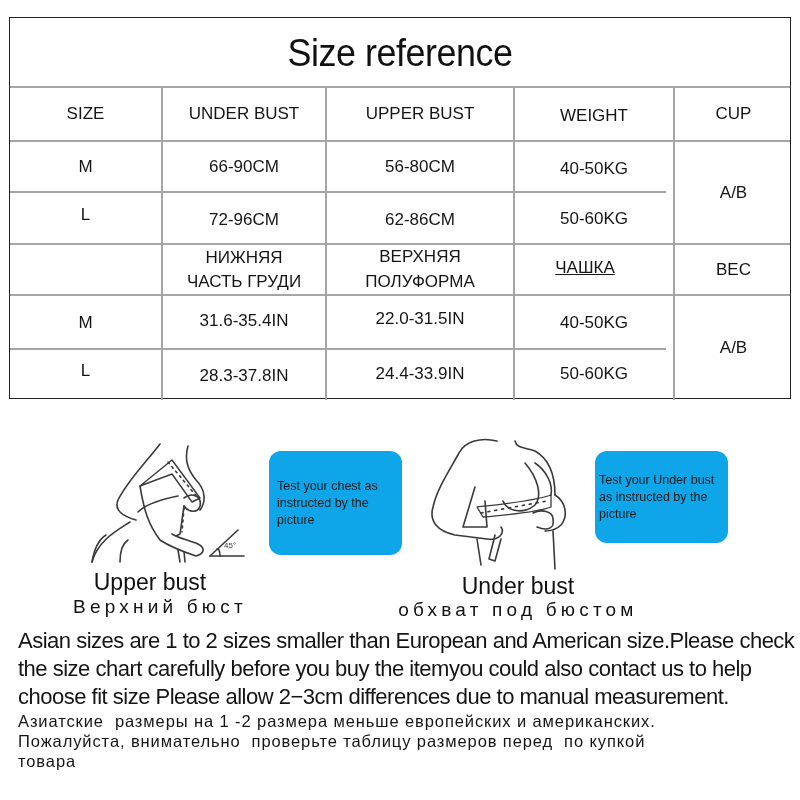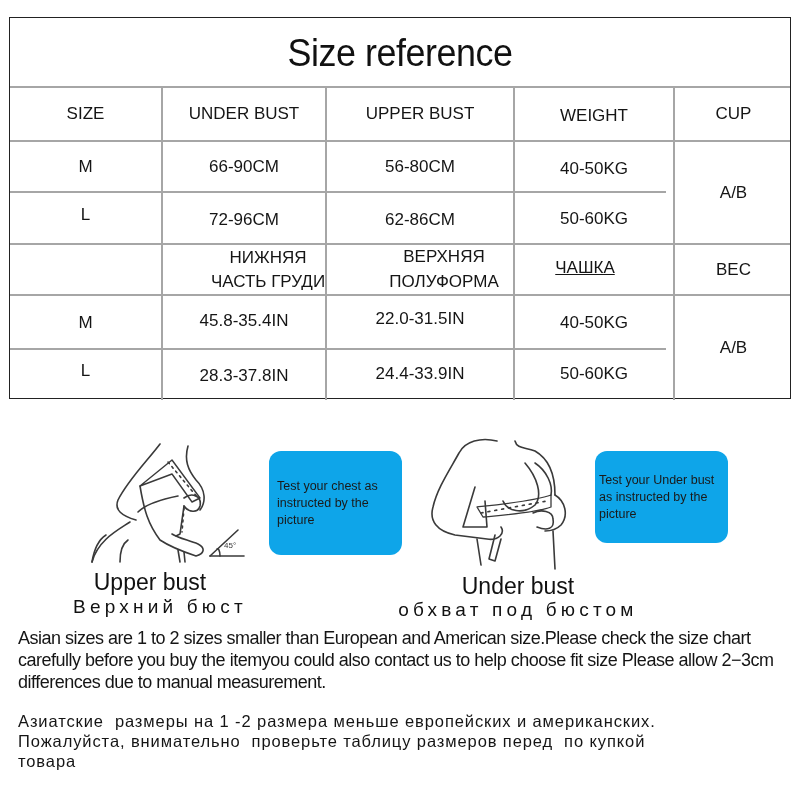--- a/index.html
+++ b/index.html
@@ -16,41 +16,41 @@
     display: flex; align-items: center; justify-content: center;
     font-size: 39px; font-weight: 400; letter-spacing: -0.5px; color: #111;
     transform: scaleX(0.92);
   }
   .hline { position: absolute; height: 2px; background: #a6a6a6; }
   .vline { position: absolute; width: 2px; background: #a6a6a6; }
   .cell {
     position: absolute; display: flex; align-items: center; justify-content: center;
     text-align: center; font-size: 17px; line-height: 22px; color: #151515;
   }
-  .cell.two-line { line-height: 24px; margin-left: 24px; }
+  .cell.two-line { line-height: 24px; }
 
   
   .illus { position: absolute; }
   .illus svg { display: block; }
   .note-box {
     position: absolute; background: #0ea5e9; border-radius: 12px;
     display: flex; align-items: center; padding-left: 8px; padding-right: 6px;
     font-size: 12.5px; line-height: 17px; color: #1a1a1a;
   }
   .cap-en {
     position: absolute; font-size: 23px; color: #111; text-align: center;
   }
   .cap-ru {
     position: absolute; font-size: 19px; color: #111; letter-spacing: 4.2px; text-align: center;
   }
 
   
   .note-en {
     position: absolute; left: 18px; top: 627px; width: 780px;
-    font-size: 18px; line-height: 22px; color: #151515; letter-spacing: -0.5px;
+    font-size: 22px; line-height: 28px; color: #151515; letter-spacing: -0.5px;
   }
   .note-ru {
     position: absolute; left: 18px; top: 711px; width: 780px;
     font-size: 16.5px; line-height: 20px; color: #151515; letter-spacing: 0.9px; white-space: pre-wrap;
   }
 </style>
 </head>
 <body>
 
 <div class="size-table">
@@ -91,21 +91,21 @@
     <span>ЧАСТЬ ГРУДИ</span>
   </div>
   <div class="cell two-line" style="left:317px;width:186px;top:227px;height:49px;flex-direction:column;justify-content:space-between;">
     <span>ВЕРХНЯЯ</span>
     <span>ПОЛУФОРМА</span>
   </div>
   <div class="cell" style="left:505px;width:140px;top:225px;height:49px;text-decoration:underline;">ЧАШКА</div>
   <div class="cell" style="left:665px;width:117px;top:227px;height:49px;">ВЕС</div>
 
   <div class="cell" style="left:0;width:151px;top:280px;height:50px;">M</div>
-  <div class="cell" style="left:153px;width:162px;top:278px;height:50px;">45.8-35.4IN</div>
+  <div class="cell" style="left:153px;width:162px;top:278px;height:50px;">31.6-35.4IN</div>
   <div class="cell" style="left:317px;width:186px;top:276px;height:50px;">22.0-31.5IN</div>
   <div class="cell" style="left:505px;width:158px;top:280px;height:50px;">40-50KG</div>
 
   <div class="cell" style="left:0;width:151px;top:328px;height:50px;">L</div>
   <div class="cell" style="left:153px;width:162px;top:333px;height:50px;">28.3-37.8IN</div>
   <div class="cell" style="left:317px;width:186px;top:331px;height:50px;">24.4-33.9IN</div>
   <div class="cell" style="left:505px;width:158px;top:331px;height:50px;">50-60KG</div>
 
   <div class="cell" style="left:665px;width:117px;top:278px;height:104px;">A/B</div>
 </div>

